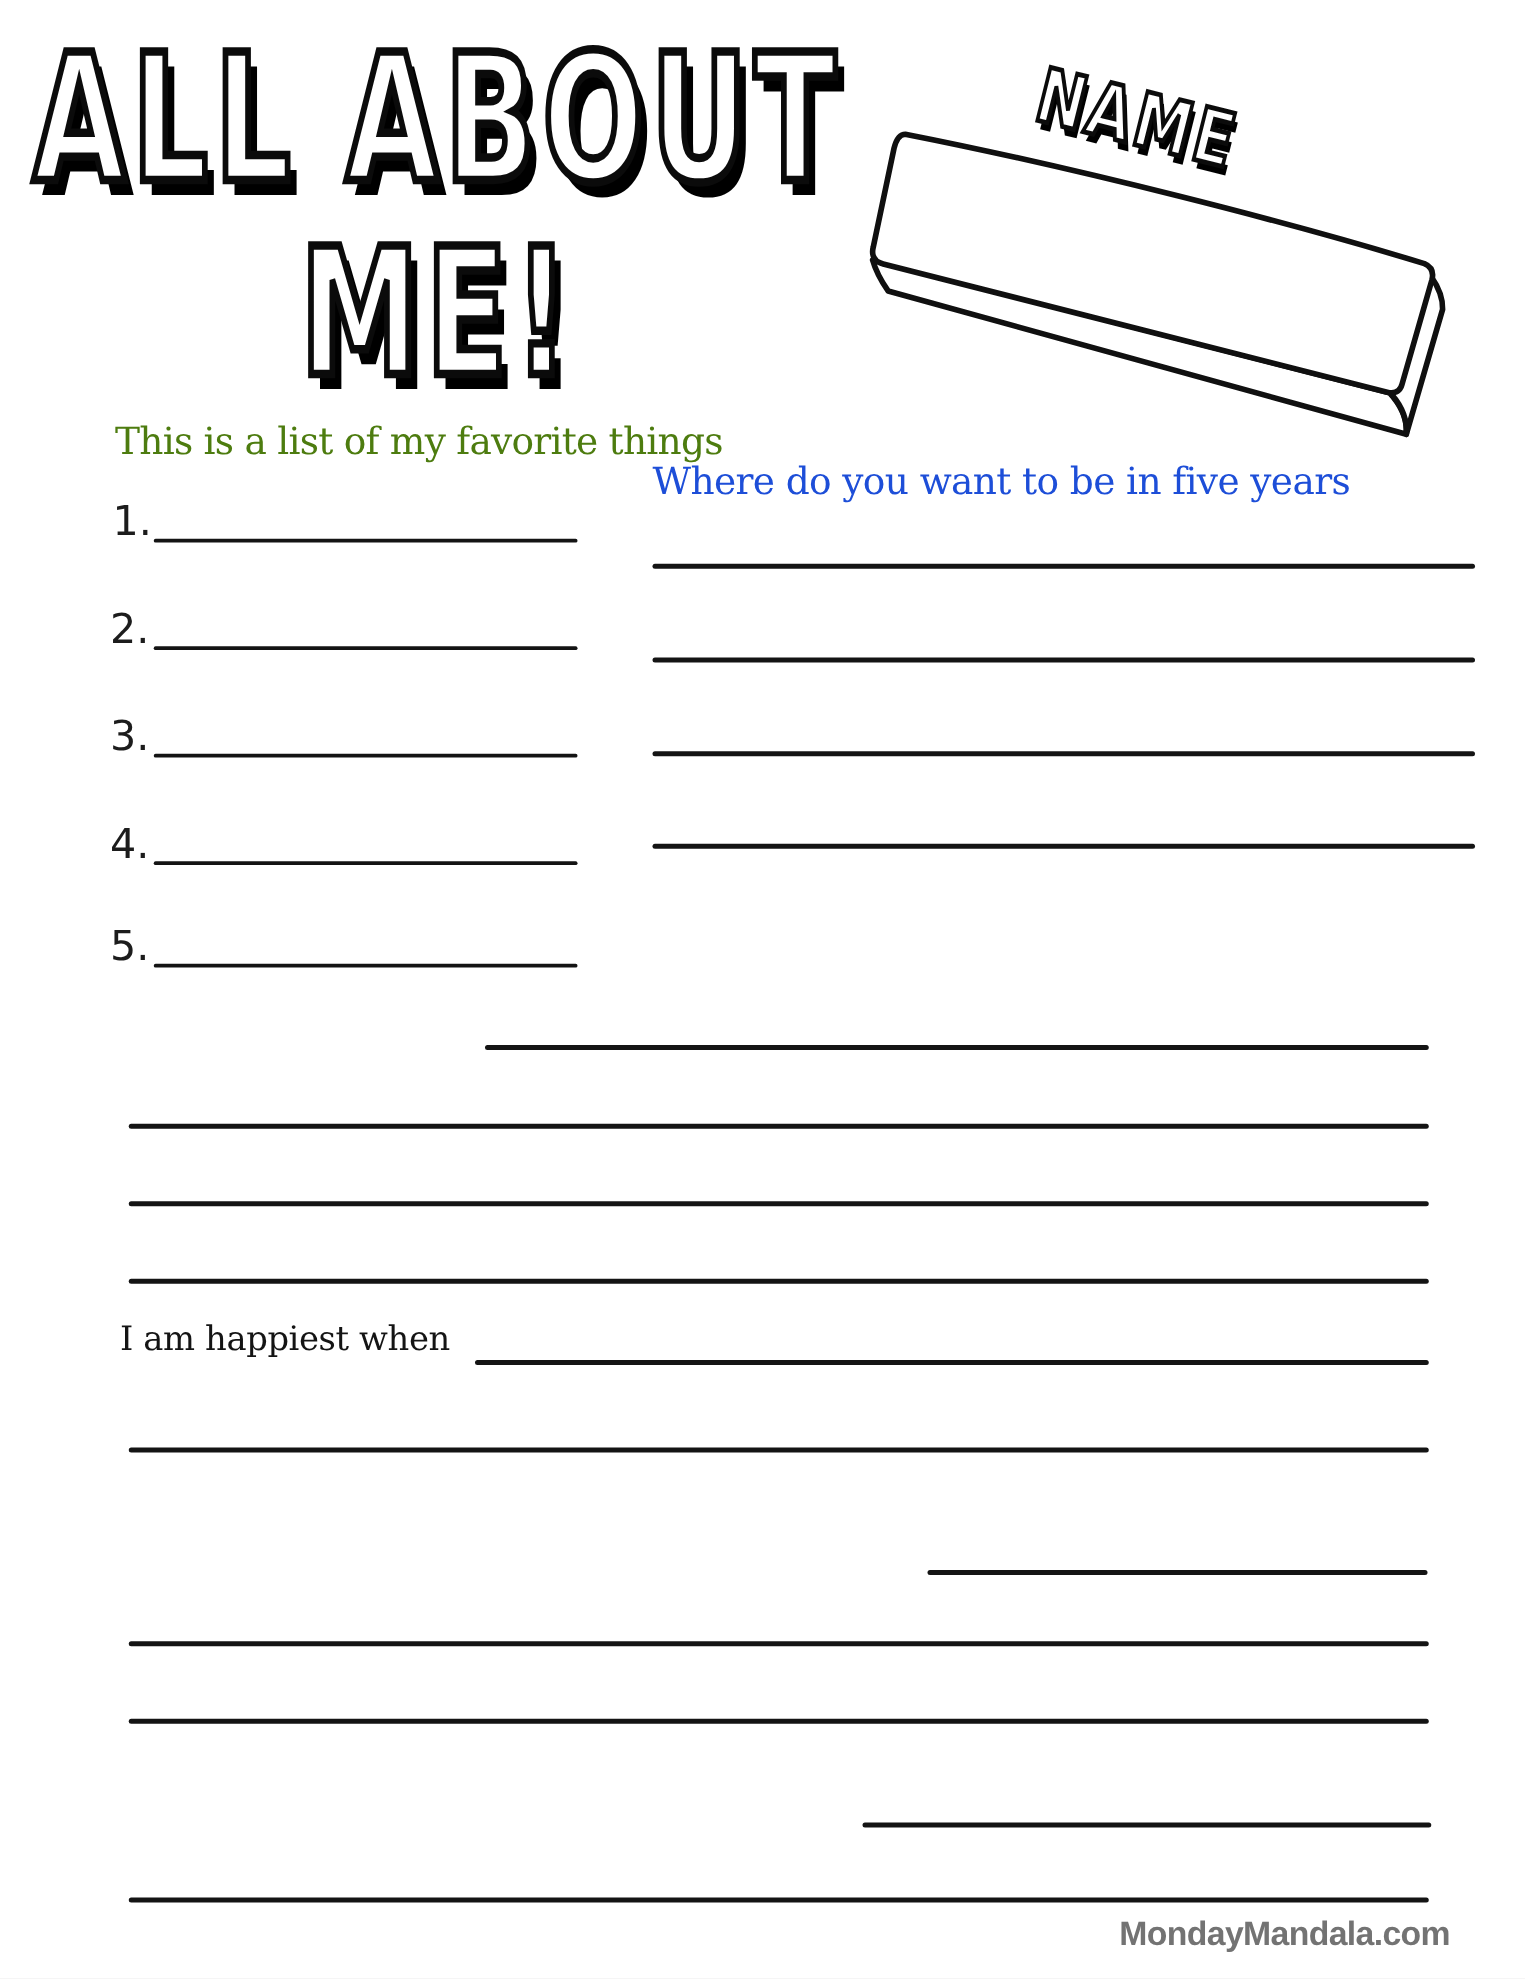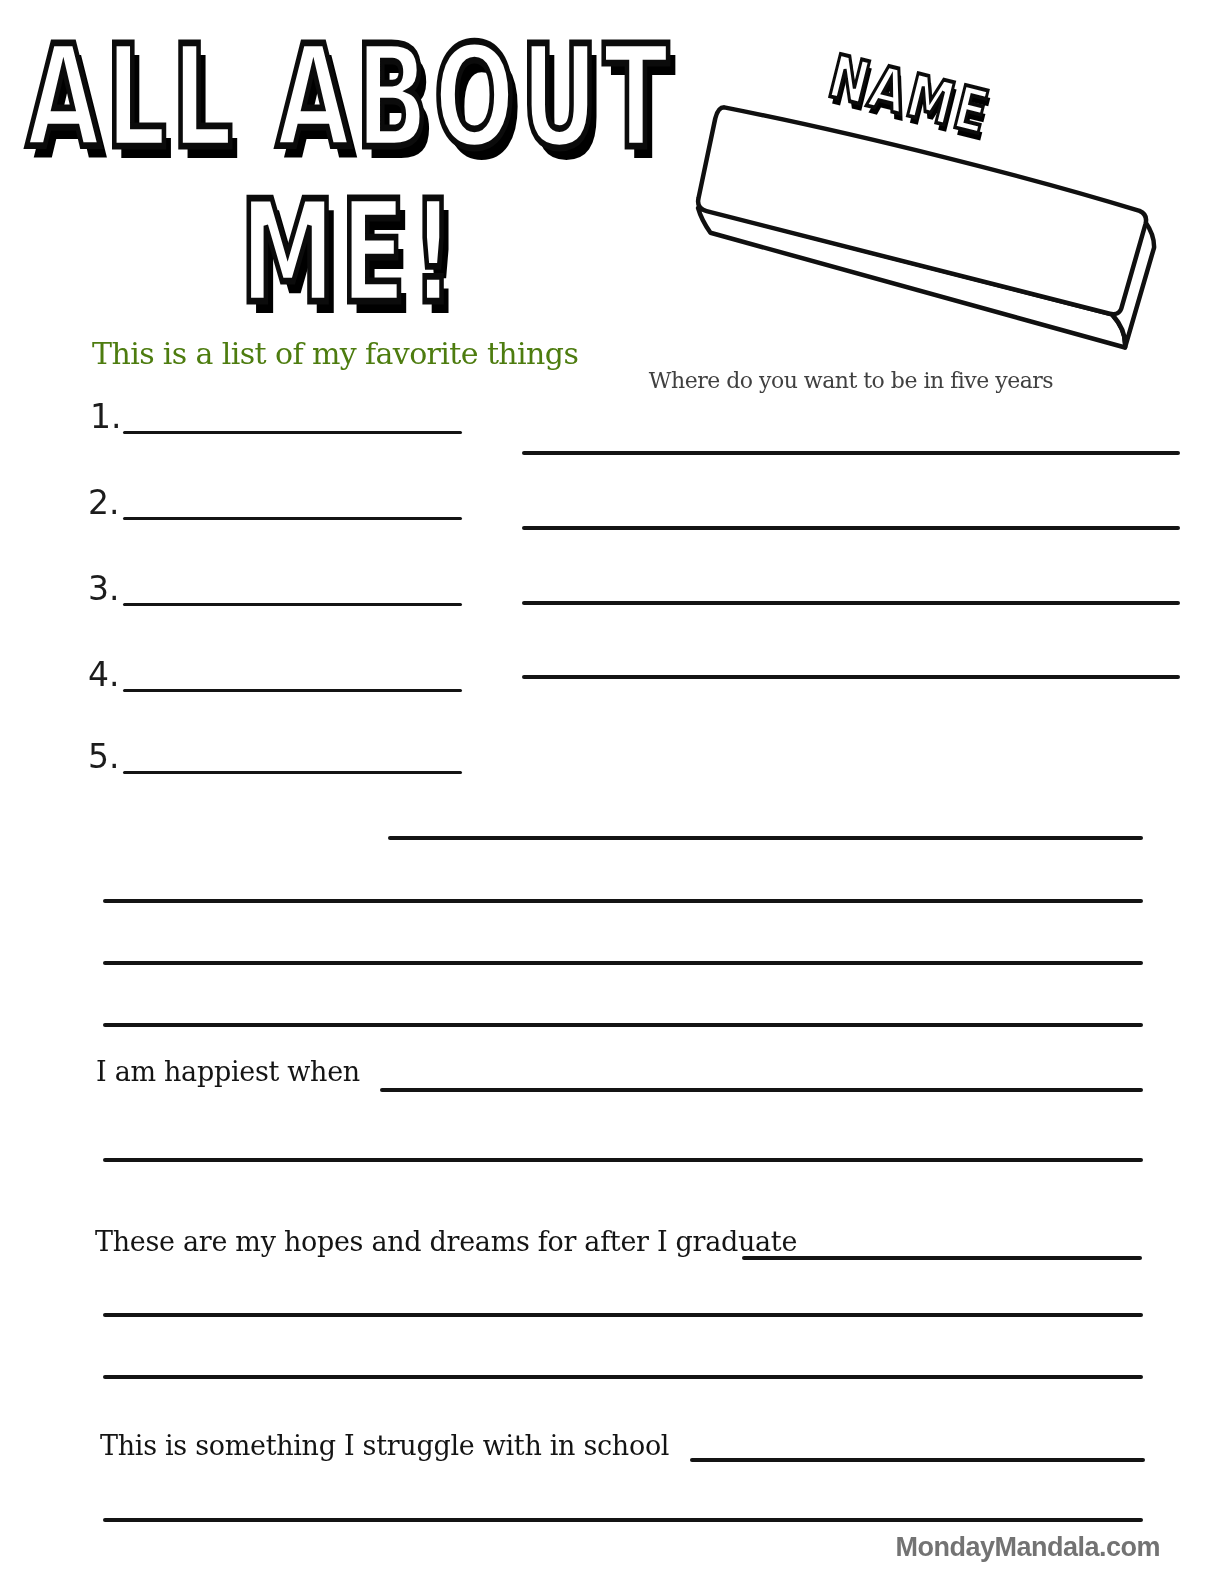--- a/index.html
+++ b/index.html
@@ -26,21 +26,21 @@
     text-shadow:4px 5px 0 #000;
     transform:rotate(14deg) scale(1,1.3);transform-origin:left top;
     font-size:46px;letter-spacing:3px;
   }
   
   .prompt{
     position:absolute;white-space:nowrap;
     font-size:27px;letter-spacing:-0.3px;color:#141414;
   }
   .fav-heading{position:absolute;font-size:30px;letter-spacing:-0.6px;color:#4d7c0f;white-space:nowrap;}
-  .col-heading{position:absolute;text-align:center;font-size:22px;letter-spacing:-0.5px;color:#404040;white-space:nowrap;}
+  .col-heading{position:absolute;text-align:left;font-size:30px;letter-spacing:-0.5px;color:#1d4ed8;white-space:nowrap;}
   .num{
     position:absolute;font-family:"DejaVu Sans", sans-serif;
     font-size:33px;color:#1c1c1c;line-height:1;
   }
   
   .wline{position:absolute;background:#141414;height:4px;border-radius:2px;}
   .wline.thin{height:3px;}
   .footer{
     position:absolute;top:1532px;right:64px;
     font-family:"Liberation Sans", sans-serif;font-weight:700;
@@ -98,24 +98,22 @@
 
   <div class="wline" style="left:388px;top:836px;width:755px"></div>
   <div class="wline" style="left:103px;top:899px;width:1040px"></div>
   <div class="wline" style="left:103px;top:961px;width:1040px"></div>
   <div class="wline" style="left:103px;top:1023px;width:1040px"></div>
 
   <div class="prompt" style="left:96px;top:1056px">I am happiest when</div>
   <div class="wline" style="left:380px;top:1088px;width:763px"></div>
   <div class="wline" style="left:103px;top:1158px;width:1040px"></div>
 
-  <div class="prompt" style="left:95px;top:1226px">These are my hopes and dreams for after I graduate</div>
   <div class="wline" style="left:742px;top:1256px;width:400px"></div>
   <div class="wline" style="left:103px;top:1313px;width:1040px"></div>
   <div class="wline" style="left:103px;top:1375px;width:1040px"></div>
 
-  <div class="prompt" style="left:100px;top:1430px">This is something I struggle with in school</div>
   <div class="wline" style="left:690px;top:1458px;width:455px"></div>
   <div class="wline" style="left:103px;top:1518px;width:1040px"></div>
 
   <div class="footer">MondayMandala.com</div>
 
 </div>
 
 </body></html>

